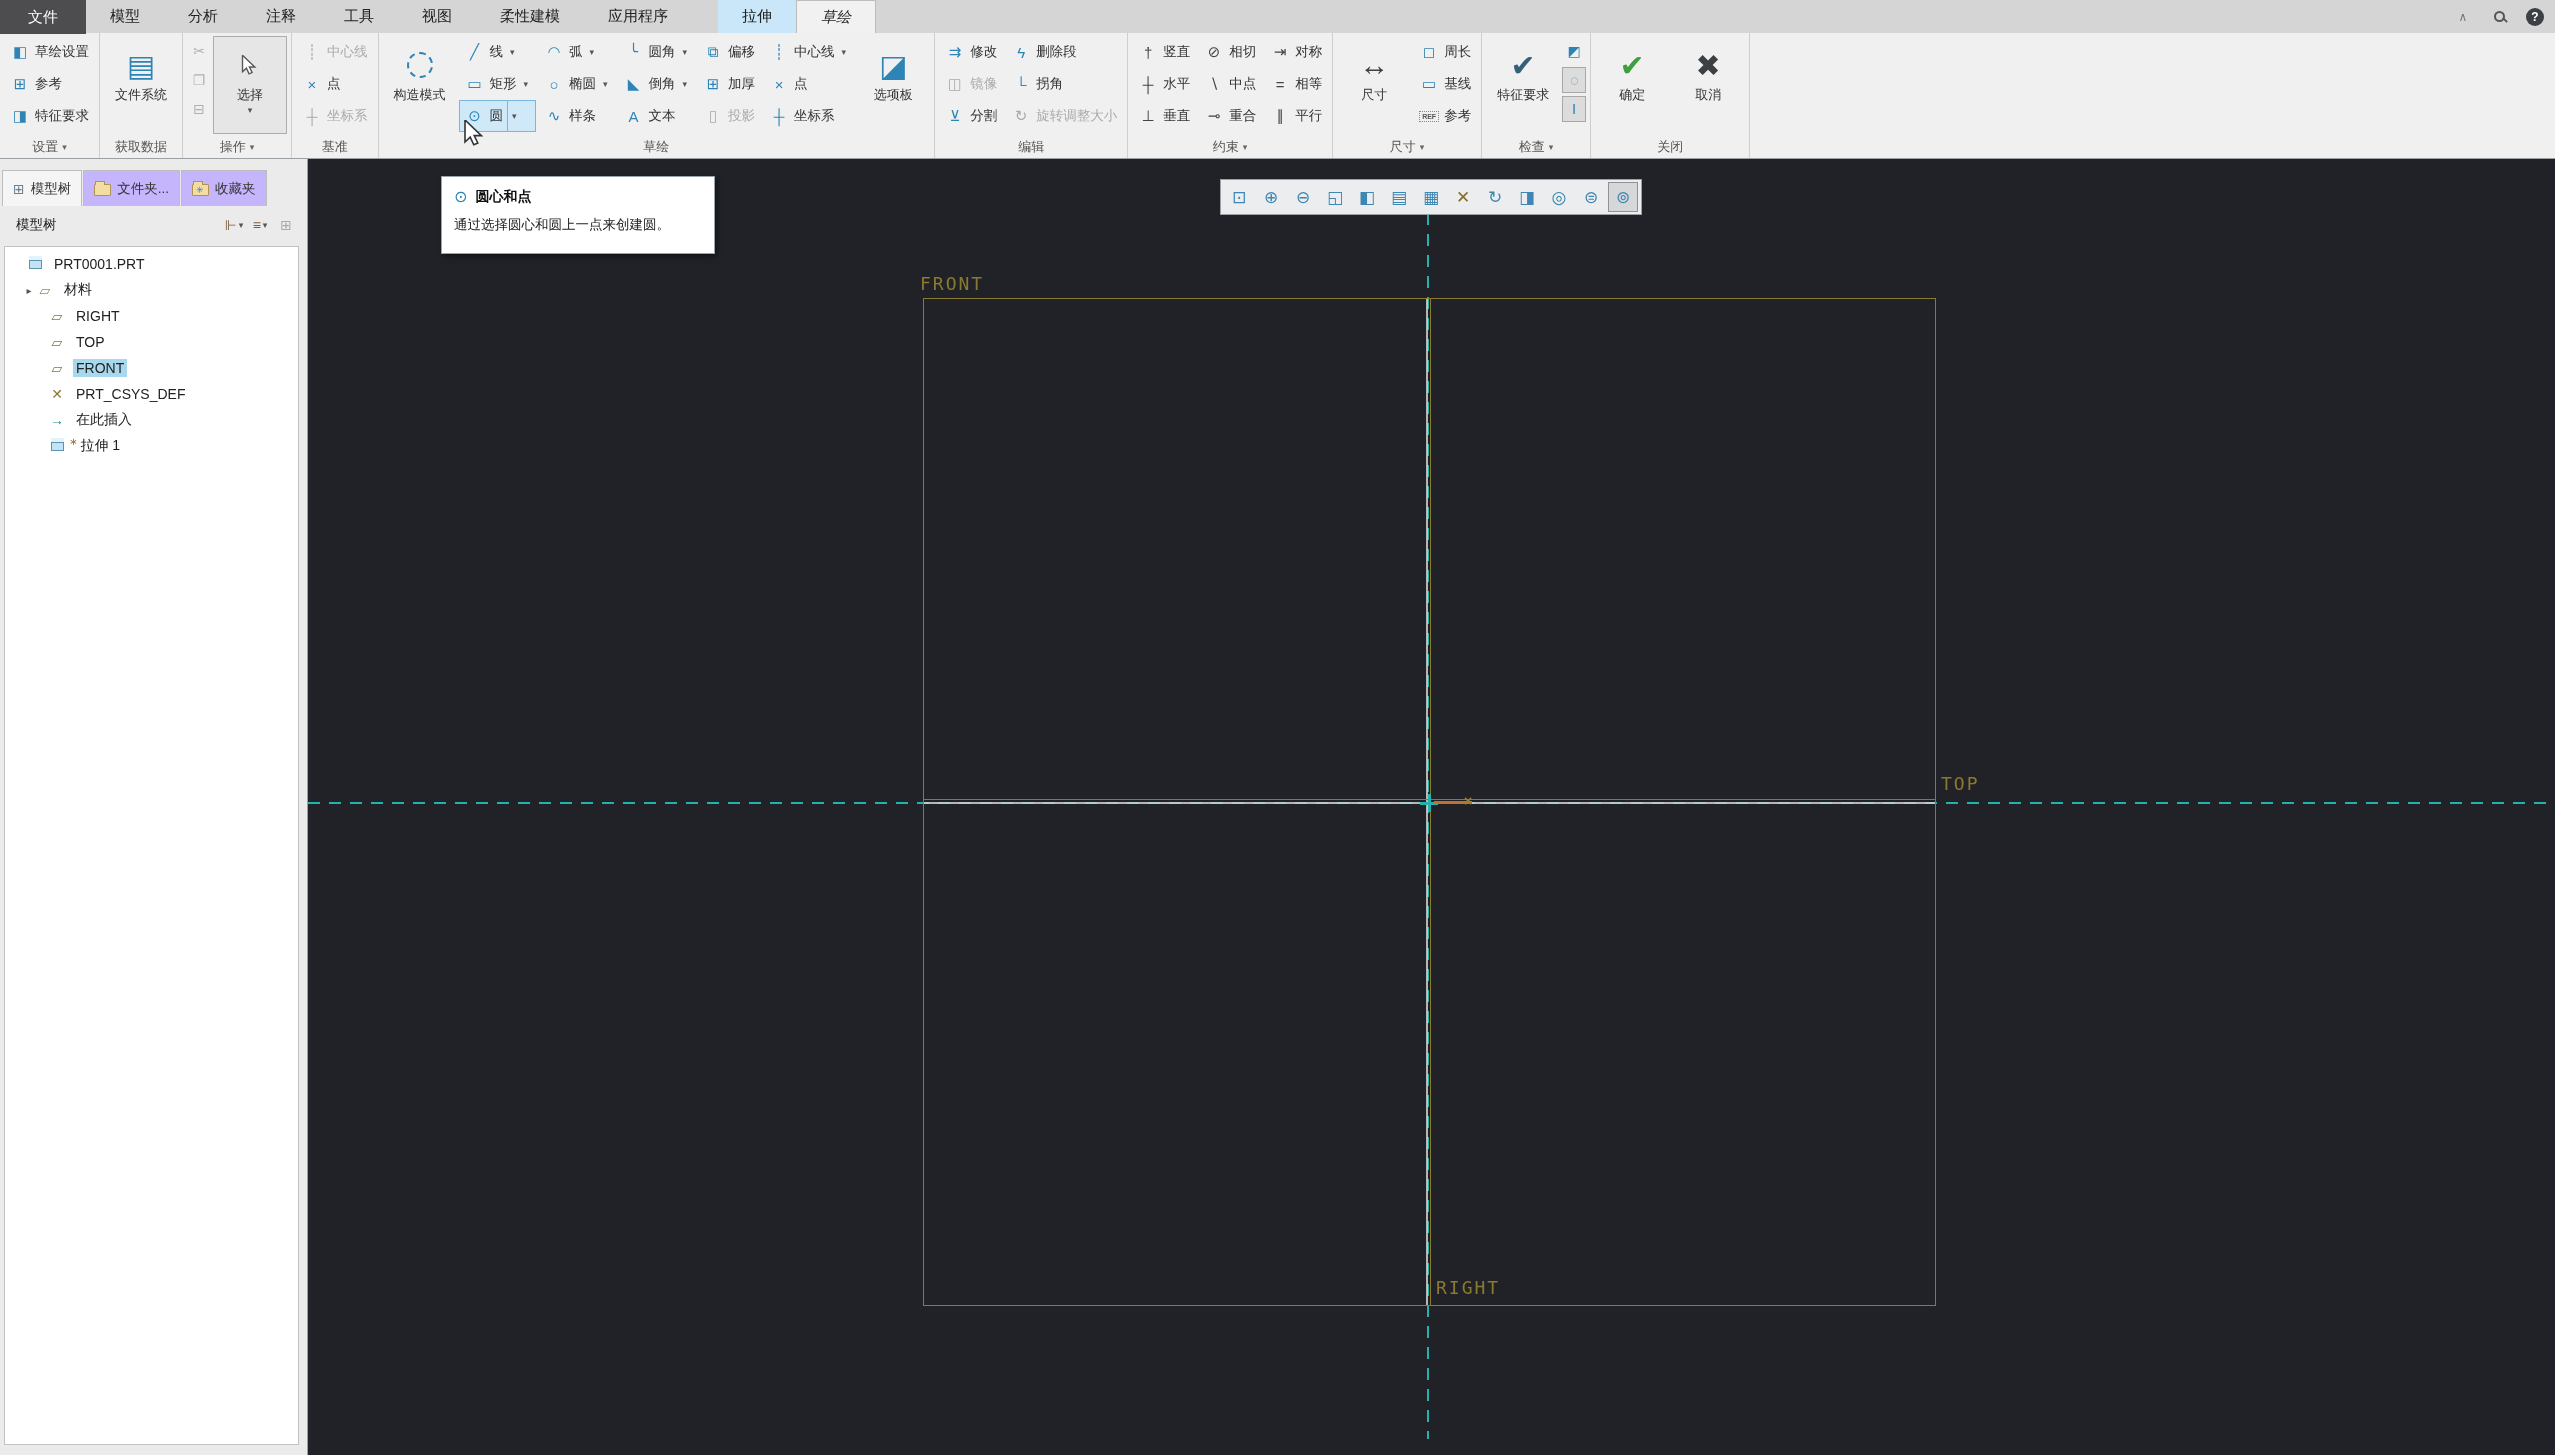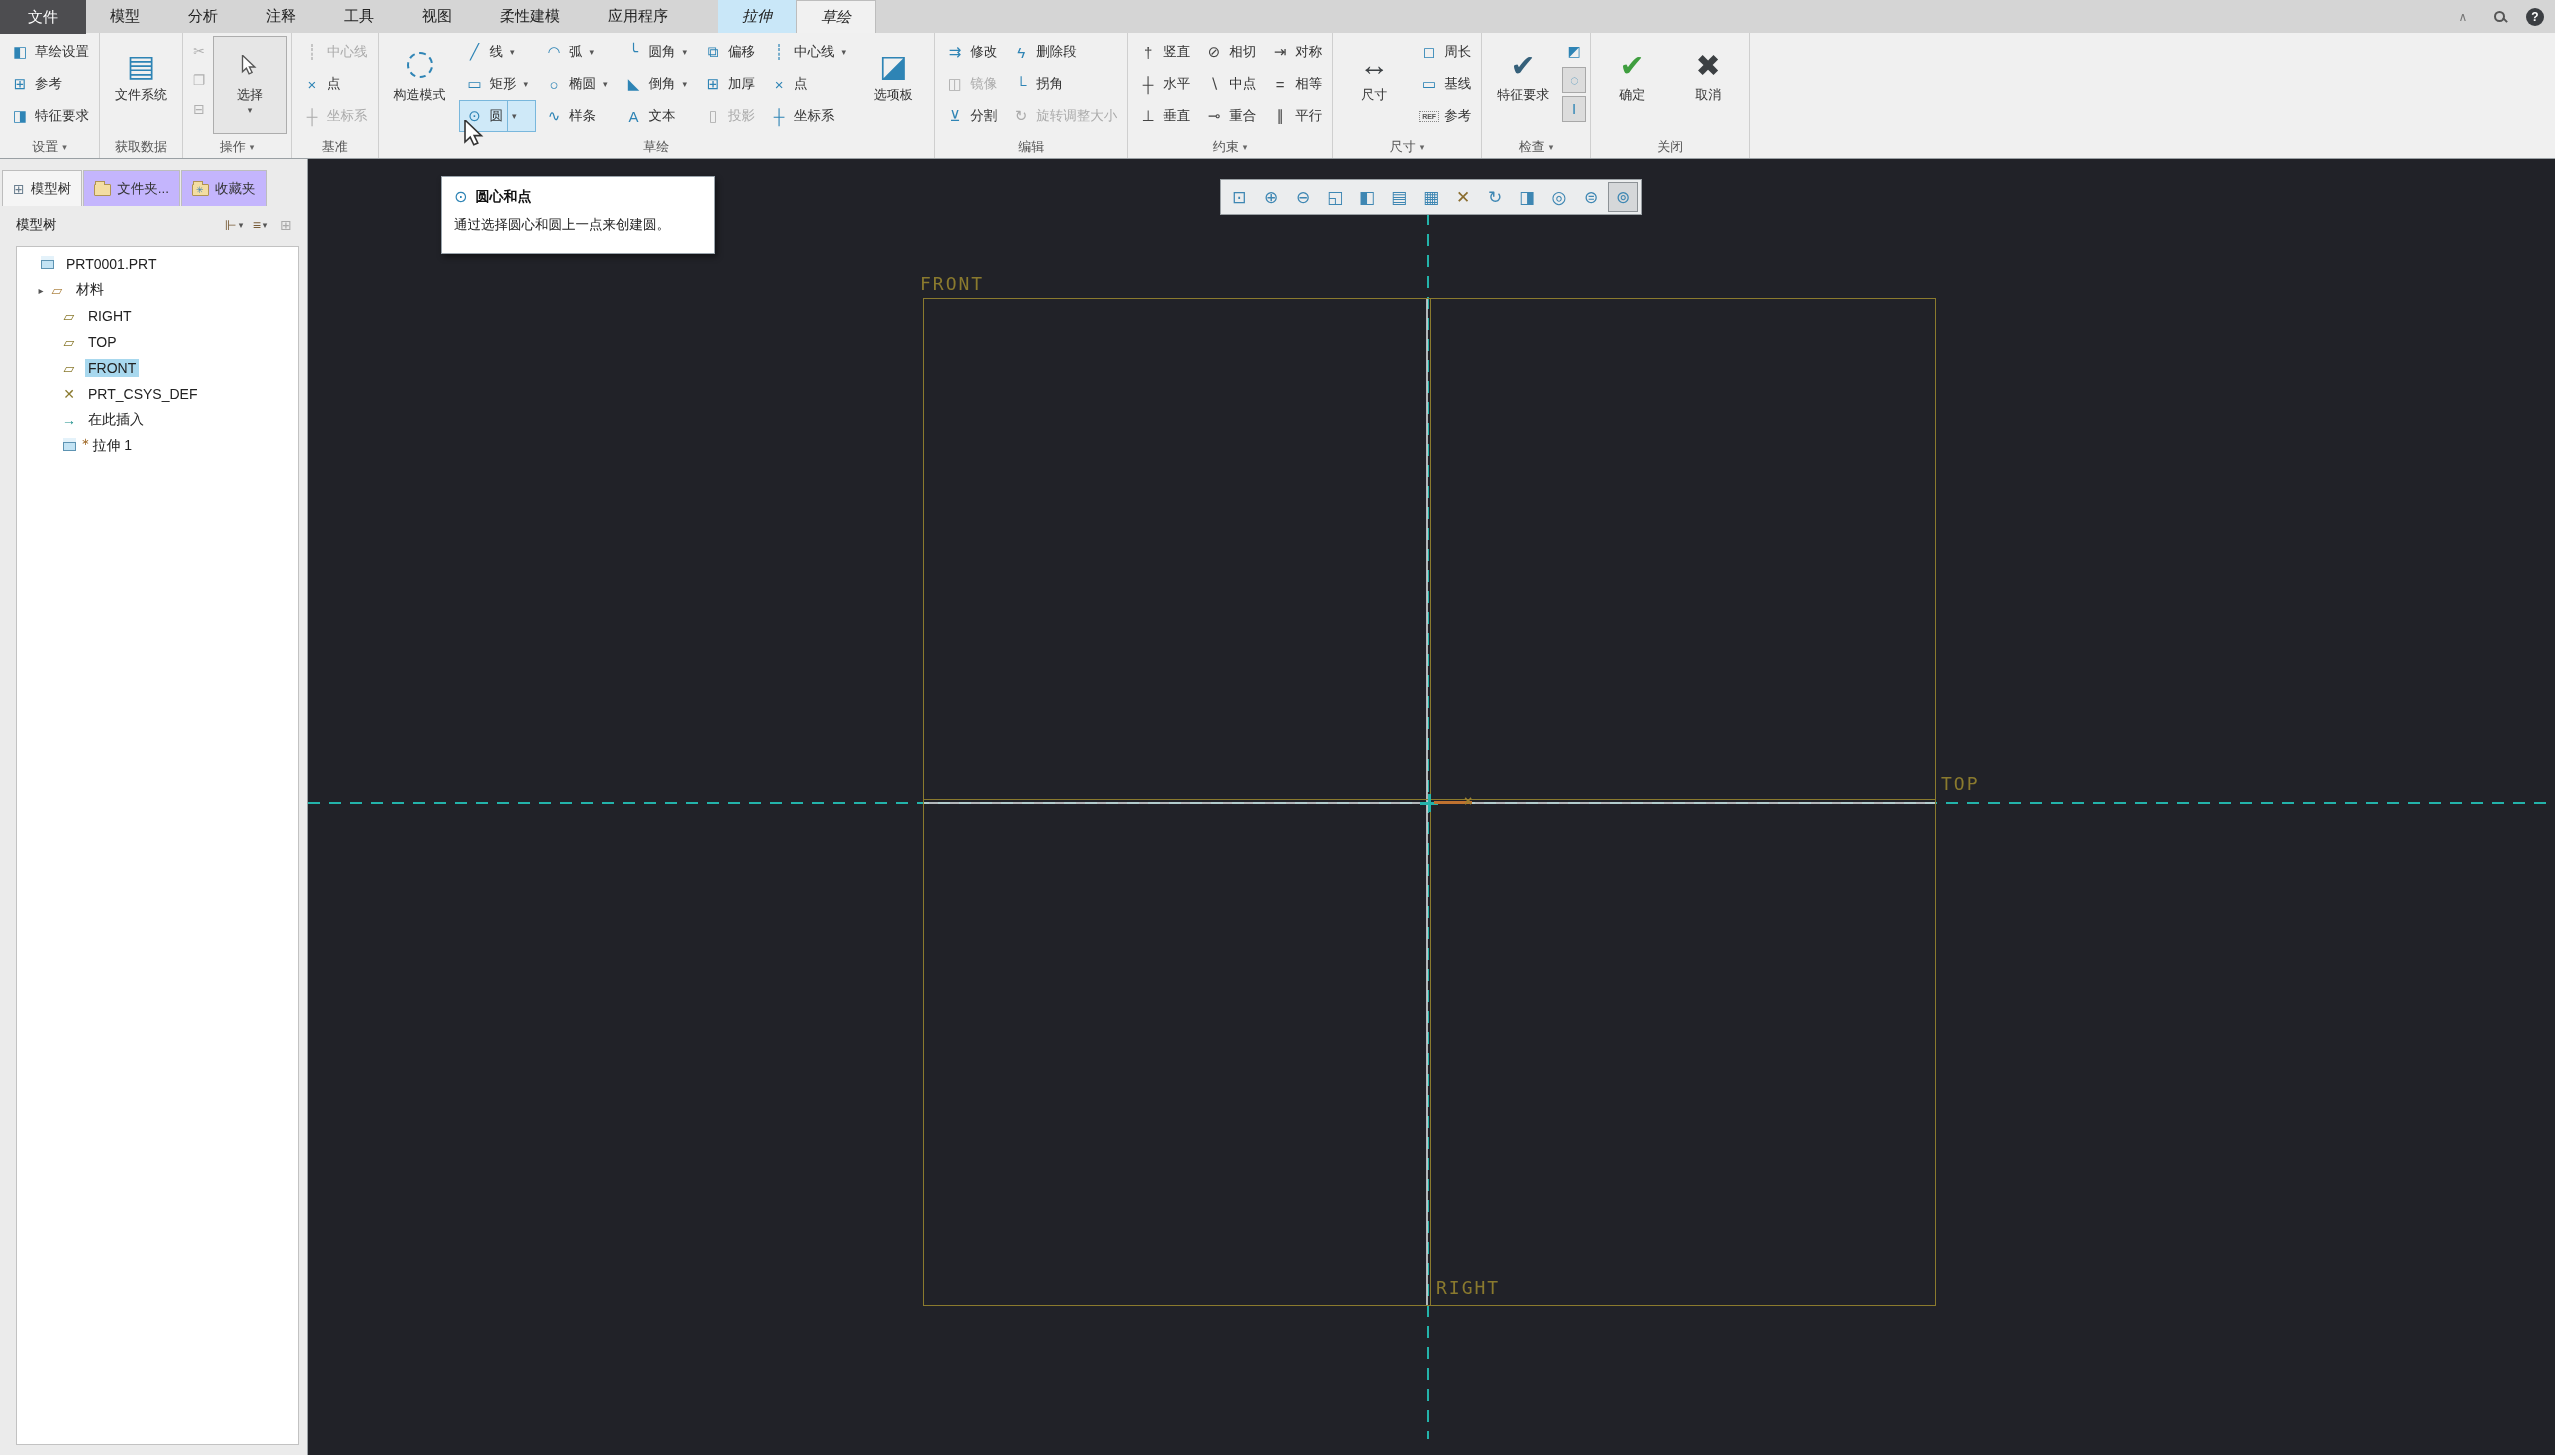--- a/index.html
+++ b/index.html
@@ -4,21 +4,21 @@
 <style>
   * { margin:0; padding:0; box-sizing:border-box; }
   html,body { width:2555px; height:1455px; overflow:hidden; }
   body { font-family:"Liberation Sans","DejaVu Sans",sans-serif; font-size:14px; color:#222; background:#d6d6d6; }
   .app { position:relative; width:2555px; height:1455px; display:flex; flex-direction:column; }
 
   
   .menubar { height:33px; background:#d5d5d5; display:flex; align-items:stretch; position:relative; flex:0 0 auto; }
   .menu-tab { padding:0 24px; display:flex; align-items:center; font-size:15px; color:#222; cursor:default; }
   .menu-tab.dark { background:#4d4d50; color:#fff; padding:17px 28px; }
-  .menu-tab.context { background:var(--context-tab-bg); font-style:italic; }
+  .menu-tab.context { background:var(--context-tab-bg); }
   .menu-tab.active { background:#f1f1f1; font-style:italic; border:1px solid #bdbdbd; border-bottom:none; }
   .menu-gap { width:26px; }
   .menu-right { position:absolute; right:10px; top:0; height:33px; display:flex; align-items:center; gap:16px; }
   .mr-ic { width:20px; height:20px; display:flex; align-items:center; justify-content:center; color:#555; font-size:13px; }
   .chev { font-size:12px; color:#777; }
   .magnifier { position:relative; width:11px; height:11px; border:2px solid #555; border-radius:50%; }
   .magnifier::after { content:""; position:absolute; width:6px; height:2px; background:#555; transform:rotate(45deg); right:-5px; bottom:-1px; }
   .help-circ { width:18px; height:18px; background:#3c3f43; color:#fff; border-radius:50%; font-size:12px; font-weight:bold; display:flex; align-items:center; justify-content:center; }
 
   
@@ -56,21 +56,21 @@
   .nav-tab.active { background:#f5f5f5; }
   .folder-icon { position:relative; width:17px; height:12px; background:#f3dda2; border:1px solid #b09352; border-radius:1px; margin-top:3px; }
   .folder-icon::before { content:""; position:absolute; top:-4px; left:0; width:8px; height:3px; background:#f3dda2; border:1px solid #b09352; border-bottom:none; }
   .folder-icon.star::after { content:"✳"; position:absolute; font-size:9px; color:#3d7fb5; left:3px; top:0px; }
   .tree-glyph { color:#6b7f90; font-size:14px; }
   .nav-header { height:38px; display:flex; align-items:center; padding:0 8px 0 16px; font-size:13.5px; color:#222; }
   .nav-header .title { flex:1; }
   .nav-hicon { width:26px; height:24px; display:flex; align-items:center; justify-content:center; color:#7a5e3a; font-size:14px; }
   .nav-hicon .a { font-size:9px; color:#555; margin-left:2px; }
   .nav-hicon.gray { color:#aaa; }
-  .tree-box { flex:1; margin:2px 8px 10px 16px; background:#fff; border:1px solid #c2c2c2; overflow:hidden; padding-top:4px; }
+  .tree-box { flex:1; margin:2px 8px 10px 4px; background:#fff; border:1px solid #c2c2c2; overflow:hidden; padding-top:4px; }
   .tree-row { height:26px; display:flex; align-items:center; font-size:14px; color:#222; }
   .tree-exp { width:12px; font-size:10px; color:#555; text-align:center; flex:0 0 auto; }
   .tree-ic { width:20px; text-align:center; margin-right:6px; flex:0 0 auto; font-size:14px; }
   .tree-lbl { padding:1px 3px; white-space:nowrap; }
   .tree-lbl.selected { background:var(--selection-blue); }
   .icon-cube { display:inline-block; width:13px; height:13px; background:#c3e3f4; border:1px solid #5d93b2; position:relative; }
   .icon-cube::before { content:""; position:absolute; left:-1px; top:-1px; width:13px; height:4px; background:#e4f2fa; border-bottom:1px solid #5d93b2; }
   .badge { font-size:10px; color:#a06a28; margin-left:-4px; margin-top:-10px; }
 
   

